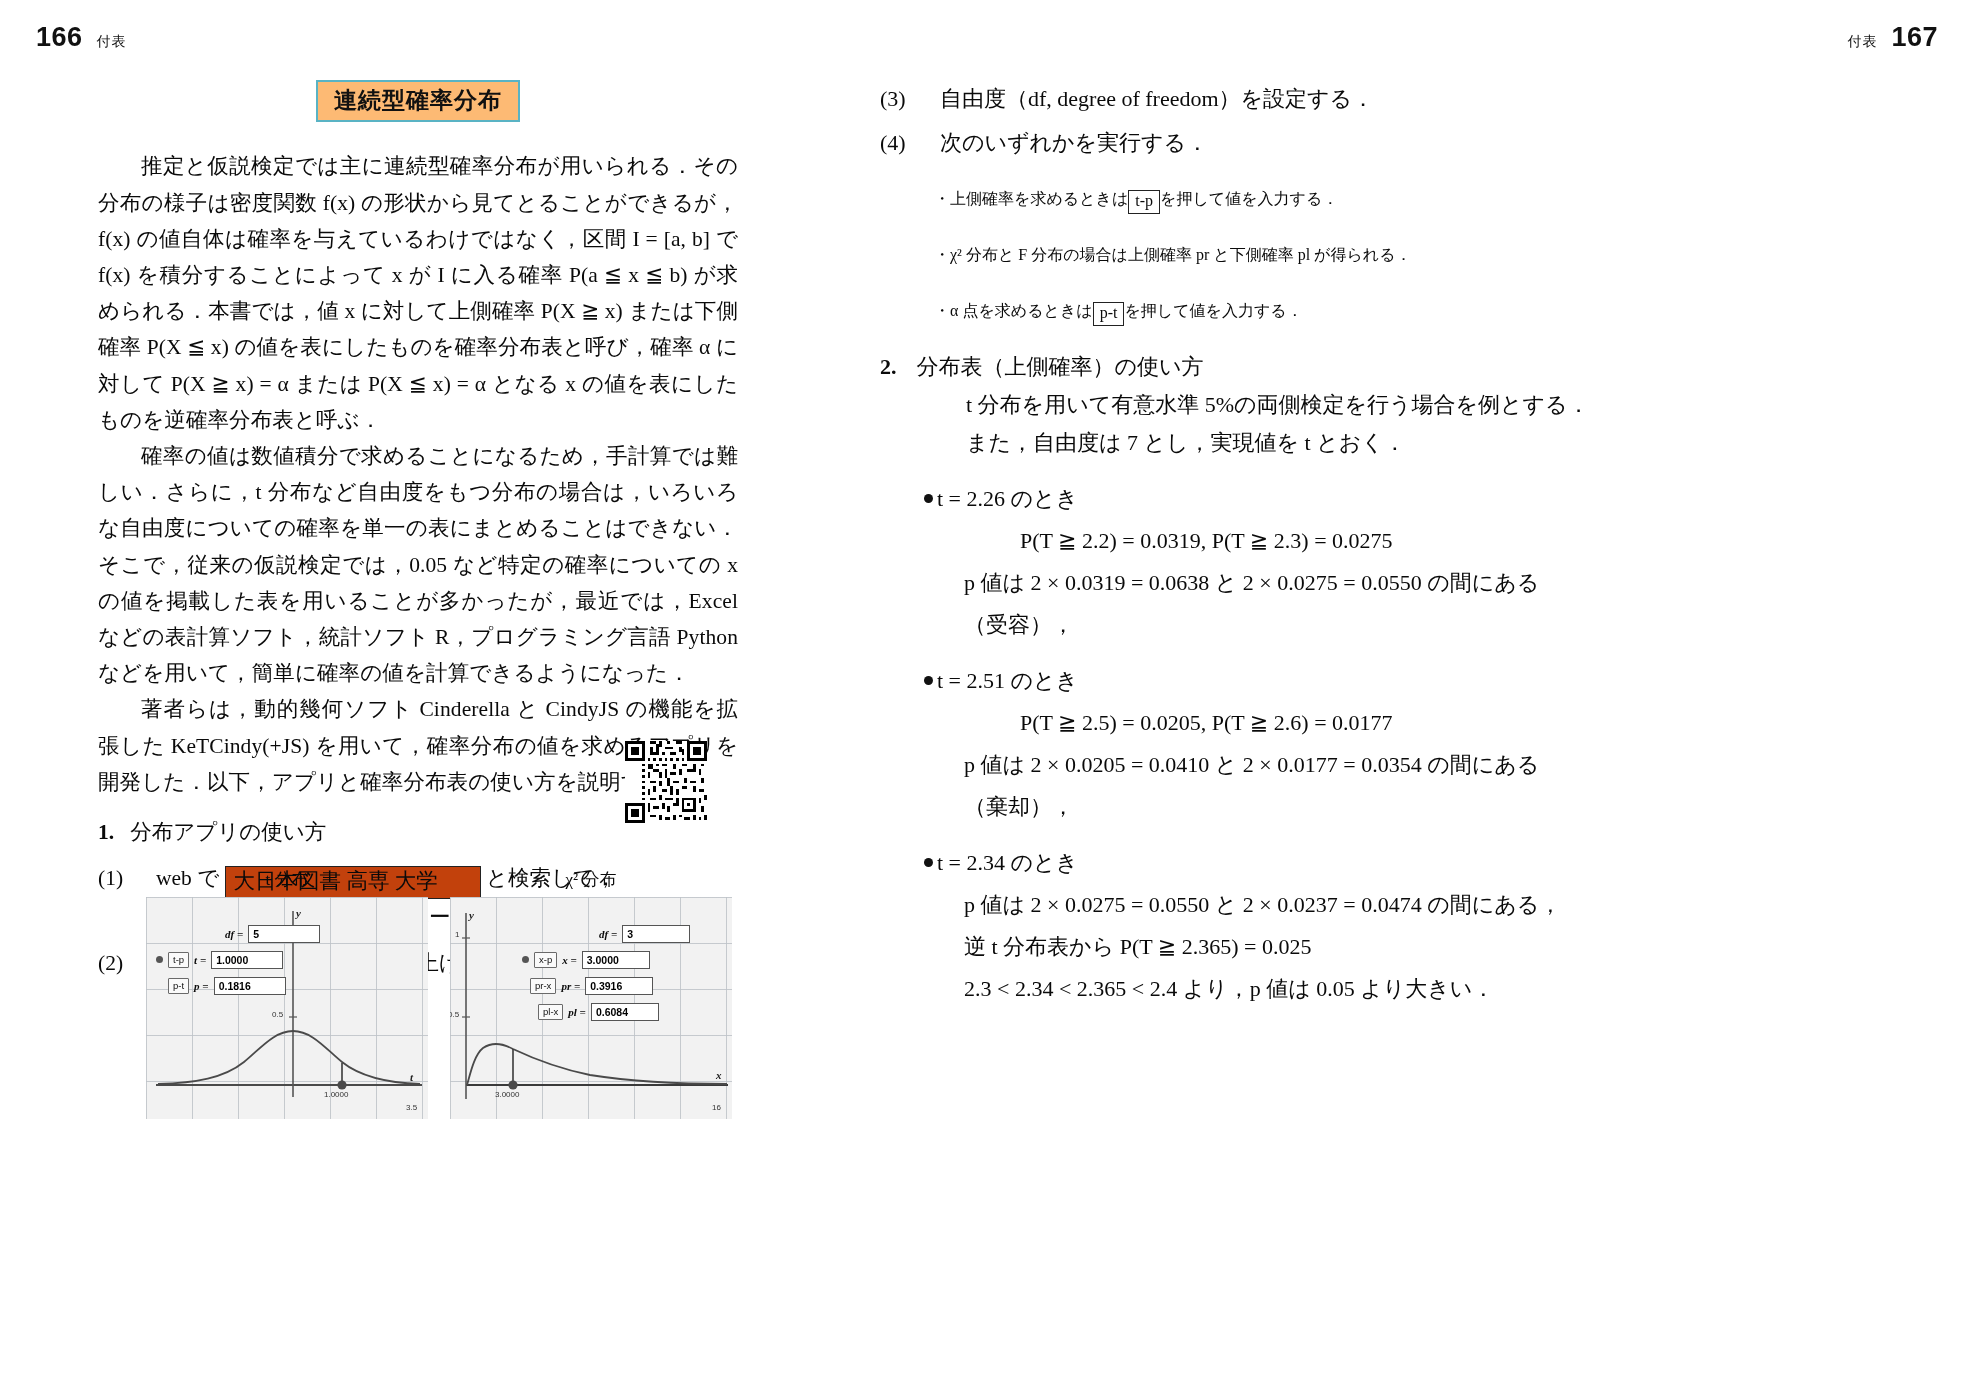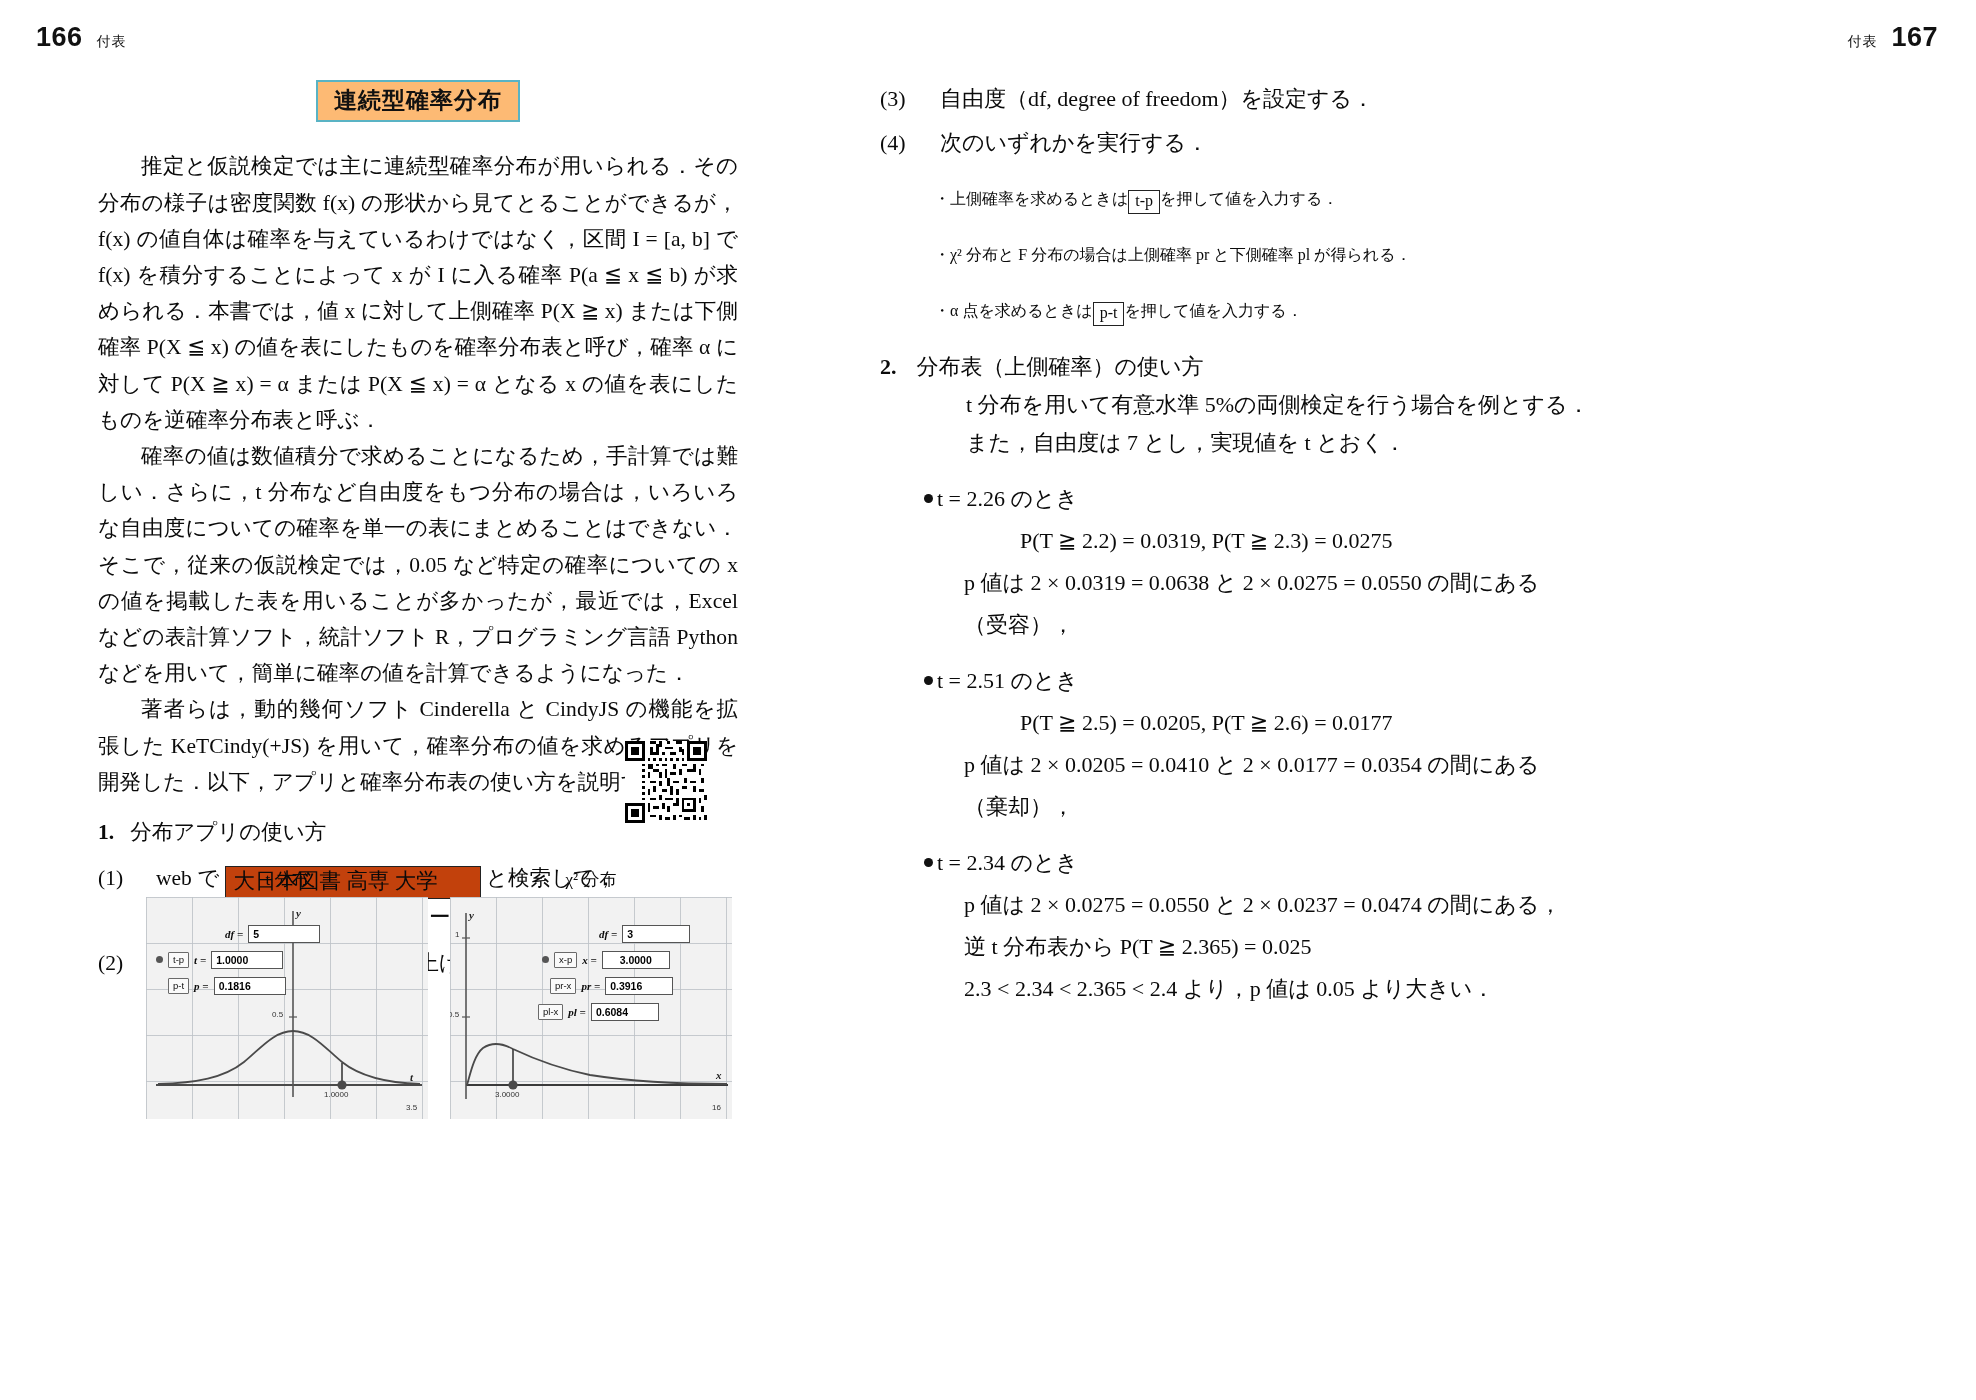--- a/index.html
+++ b/index.html
@@ -507,28 +507,28 @@
         <span class="axis-tick" style="left:45px;top:193px;">3.0000</span>
         <span class="axis-tick" style="left:262px;top:206px;">16</span>
 
         <div class="panel-row" style="left:100px;top:28px;">
           <span style="width:13px;display:inline-block;"></span>
           <span style="width:26px;display:inline-block;"></span>
           <span class="lbl-mini">df =</span>
           <span class="field-mini" style="width:58px;">3</span>
         </div>
 
-        <div class="panel-row" style="left:92px;top:54px;text-align:center;">
+        <div class="panel-row" style="left:72px;top:54px;">
           <span class="dot-marker"></span>
           <span class="btn-mini">x-p</span>
           <span class="lbl-mini">x =</span>
           <span class="field-mini" style="width:58px;">3.0000</span>
         </div>
 
-        <div class="panel-row" style="left:88px;top:80px;justify-content:center;">
+        <div class="panel-row" style="left:68px;top:80px;justify-content:center;">
           <span style="width:7px;display:inline-block;"></span>
           <span class="btn-mini">pr-x</span>
           <span class="lbl-mini">pr =</span>
           <span class="field-mini" style="width:58px;">0.3916</span>
         </div>
 
         <div class="panel-row" style="left:76px;top:106px;">
           <span style="width:7px;display:inline-block;"></span>
           <span class="btn-mini">pl-x</span>
           <span class="lbl-mini">pl =</span>

